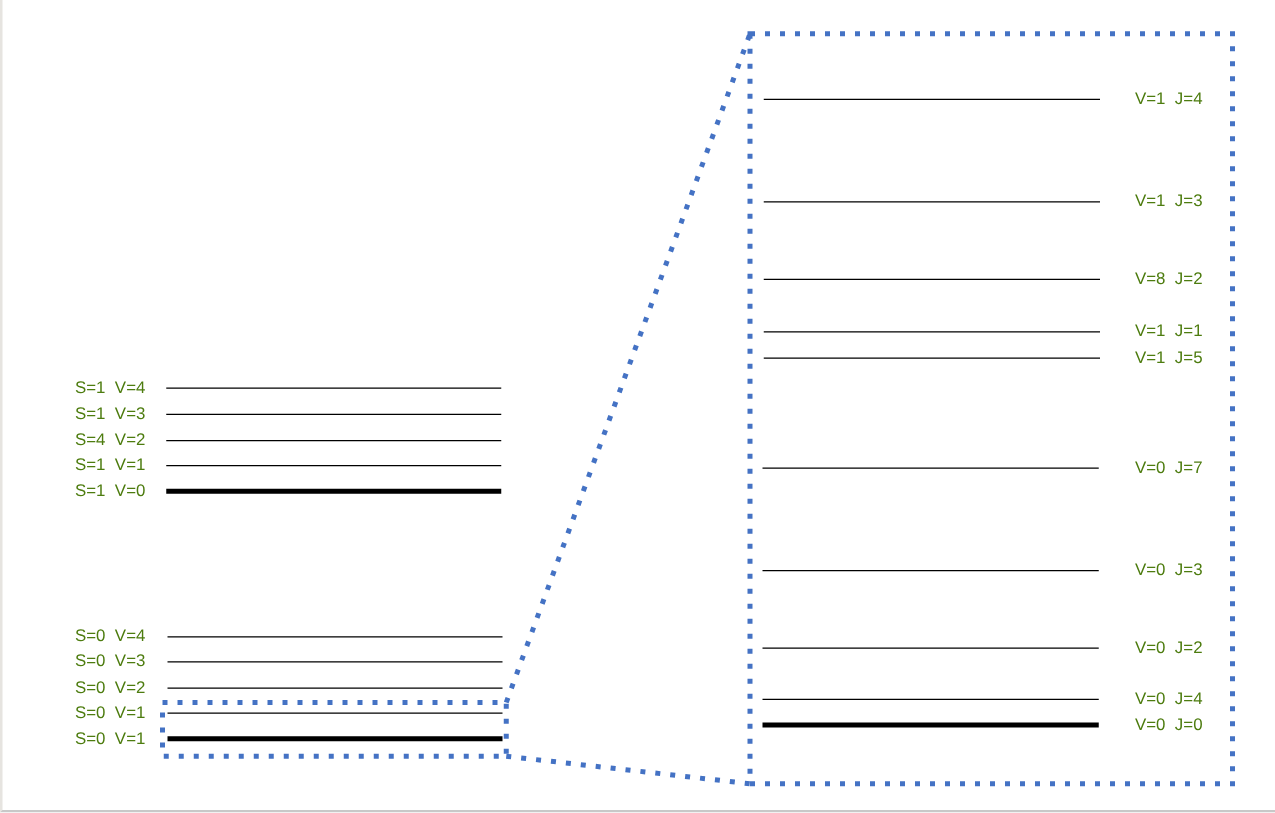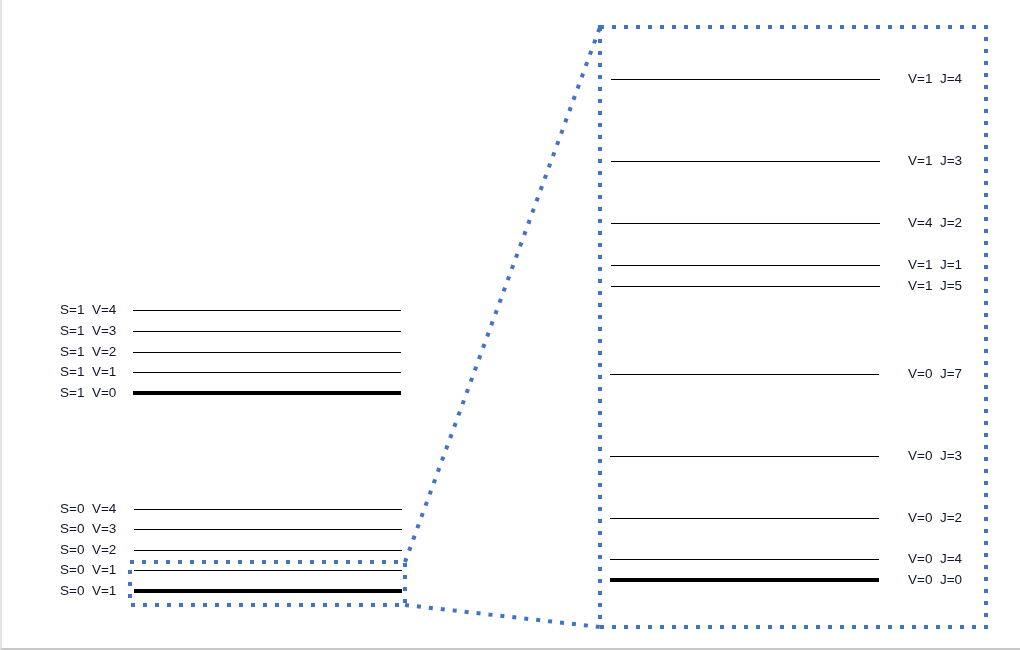--- a/index.html
+++ b/index.html
@@ -10,36 +10,36 @@
   }
   .canvas {
     position: absolute; left: 0; top: 0; width: 1020px; height: 650px;
     border-left: 2px solid #e6e4e0;
     border-bottom: 2px solid #c8c8c8;
     box-sizing: border-box;
   }
   .lvl-line { position: absolute; height: 1px; background: #000; }
   .lvl-line.ground { height: 4px; }
   .lvl-label {
-    position: absolute; font-size: 13.5px; color: #0f172a; white-space: pre;
+    position: absolute; font-size: 13.5px; color: #4d7c0f; white-space: pre;
     line-height: 16px;
   }
   svg.overlay { position: absolute; left: 0; top: 0; }
 </style>
 </head>
 <body>
 
 <div class="canvas">
 
   <div>
     <div class="lvl-label" style="left:58px;top:302px;">S=1  V=4</div>
     <div class="lvl-line" style="left:131px;width:268px;top:310px;"></div>
     <div class="lvl-label" style="left:58px;top:323px;">S=1  V=3</div>
     <div class="lvl-line" style="left:131px;width:268px;top:331px;"></div>
-    <div class="lvl-label" style="left:58px;top:344px;">S=1  V=2</div>
+    <div class="lvl-label" style="left:58px;top:344px;">S=4  V=2</div>
     <div class="lvl-line" style="left:131px;width:268px;top:352px;"></div>
     <div class="lvl-label" style="left:58px;top:364px;text-align:right;">S=1  V=1</div>
     <div class="lvl-line" style="left:131px;width:268px;top:372px;"></div>
     <div class="lvl-label" style="left:58px;top:385px;">S=1  V=0</div>
     <div class="lvl-line ground" style="left:131px;width:268px;top:391px;"></div>
   </div>
 
   <div>
     <div class="lvl-label" style="left:58px;top:501px;">S=0  V=4</div>
     <div class="lvl-line" style="left:132px;width:268px;top:509px;"></div>
@@ -54,21 +54,21 @@
   </div>
 
   <div>
     <div class="lvl-line" style="left:609px;width:269px;top:79px;"></div>
     <div class="lvl-label" style="left:906px;top:71px;">V=1  J=4</div>
 
     <div class="lvl-line" style="left:609px;width:269px;top:161px;"></div>
     <div class="lvl-label" style="left:906px;top:153px;">V=1  J=3</div>
 
     <div class="lvl-line" style="left:609px;width:269px;top:223px;"></div>
-    <div class="lvl-label" style="left:906px;top:215px;">V=4  J=2</div>
+    <div class="lvl-label" style="left:906px;top:215px;">V=8  J=2</div>
 
     <div class="lvl-line" style="left:609px;width:269px;top:265px;"></div>
     <div class="lvl-label" style="left:906px;top:257px;">V=1  J=1</div>
 
     <div class="lvl-line" style="left:609px;width:269px;top:286px;"></div>
     <div class="lvl-label" style="left:906px;top:278px;">V=1  J=5</div>
 
     <div class="lvl-line" style="left:608px;width:269px;top:374px;"></div>
     <div class="lvl-label" style="left:906px;top:366px;">V=0  J=7</div>
 

